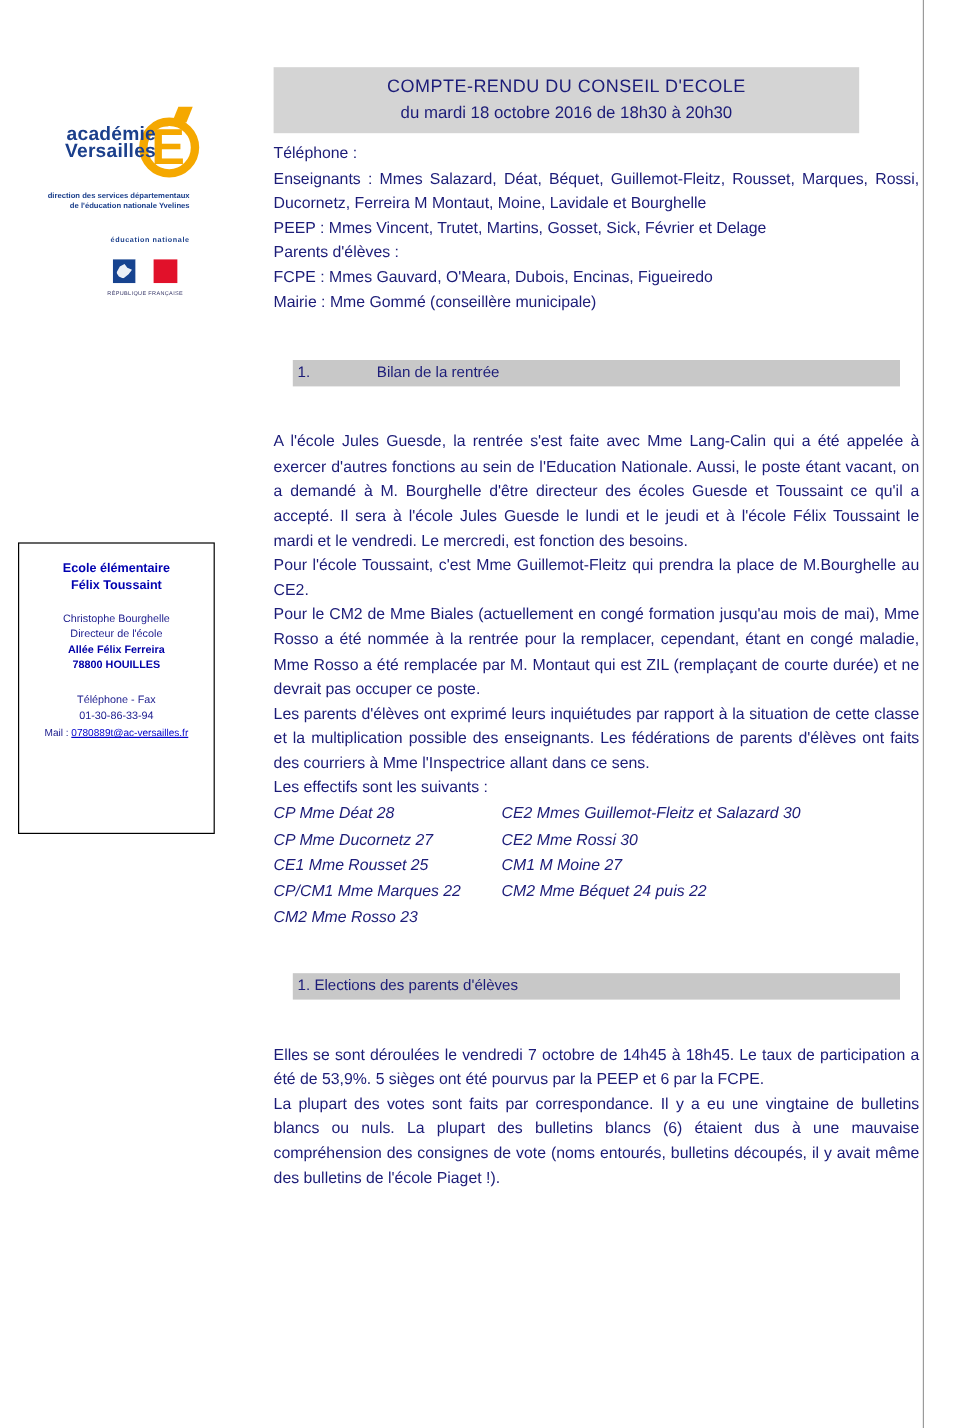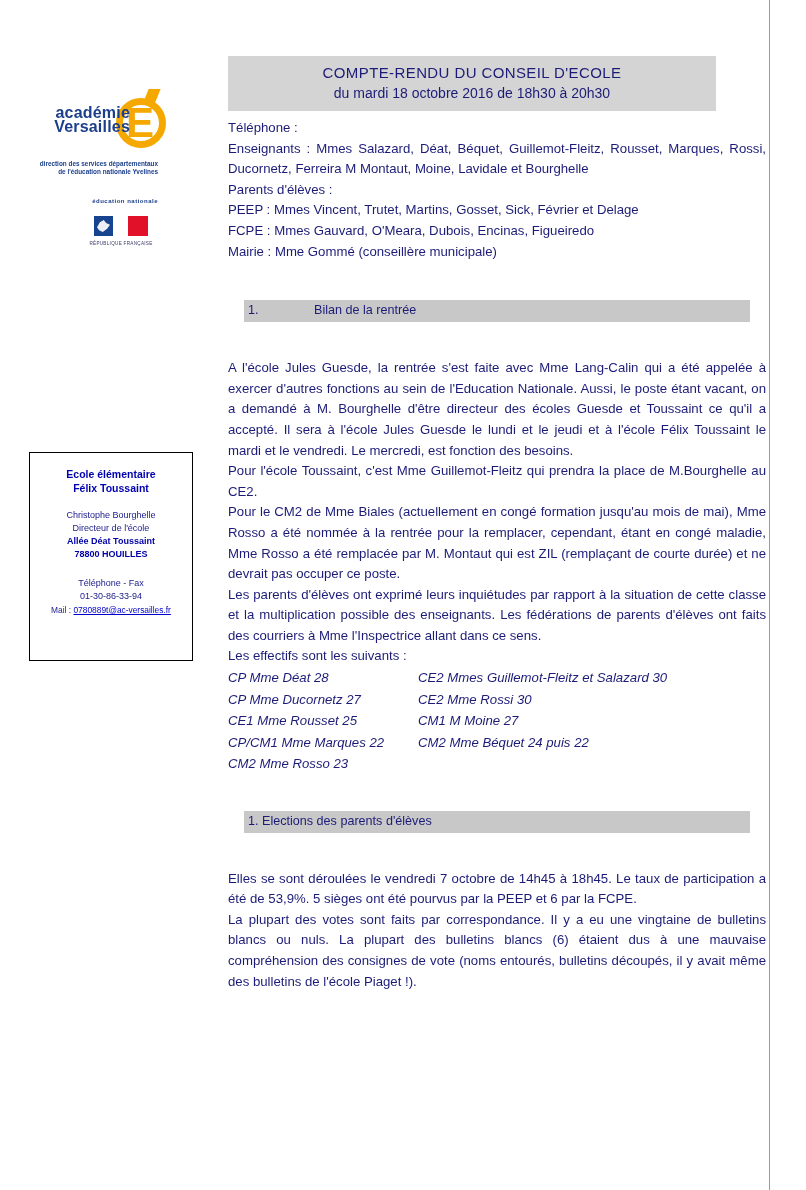--- a/index.html
+++ b/index.html
@@ -154,24 +154,24 @@
     font-size: 4.6px;
     line-height: 6px;
     color: #3a3a6a;
     letter-spacing: .3px;
     margin-top: 1px;
   }
 
   
   .school-box {
     position: absolute;
-    left: 29px;
+    left: 15px;
     top: 452px;
     width: 164px;
-    height: 209px;
+    height: 243px;
     border: 1px solid #000000;
     box-sizing: border-box;
     text-align: center;
     font-family: "Liberation Sans", sans-serif;
     color: #00009a;
     padding-top: 14px;
   }
   .school-box .sb-title {
     font-size: 10.5px;
     font-weight: 700;
@@ -306,43 +306,43 @@
       <div class="flag-caption">RÉPUBLIQUE FRANÇAISE</div>
     </div>
   </div>
 
   <div class="school-box">
     <div class="sb-title">Ecole  élémentaire</div>
     <div class="sb-title">Félix Toussaint</div>
     <div class="sb-gap-1"></div>
     <div class="sb-line">Christophe Bourghelle</div>
     <div class="sb-line">Directeur de l'école</div>
-    <div class="sb-line bold">Allée Déat Toussaint</div>
+    <div class="sb-line bold">Allée Félix Ferreira</div>
     <div class="sb-line bold">78800 HOUILLES</div>
     <div class="sb-gap-2"></div>
     <div class="sb-line">Téléphone - Fax</div>
     <div class="sb-line">01-30-86-33-94</div>
     <div class="sb-mail"><span>Mail :</span> <a href="#">0780889t@ac-versailles.fr</a></div>
   </div>
 
 </div>
 
 <div class="main-col">
 
   <div class="title-bar">
     <div class="t1">COMPTE-RENDU  DU CONSEIL D'ECOLE</div>
     <div class="t2">du mardi 18 octobre 2016 de 18h30 à 20h30</div>
   </div>
 
   <div class="doc-body">
 
     <p class="p-line">Téléphone :</p>
     <p class="p-just">Enseignants :  Mmes  Salazard,  Déat,  Béquet,  Guillemot-Fleitz,  Rousset, Marques,  Rossi,  Ducornetz,  Ferreira    M  Montaut,  Moine,  Lavidale  et Bourghelle</p>
+    <p class="p-line">PEEP : Mmes Vincent, Trutet, Martins, Gosset, Sick, Février et Delage</p>
     <p class="p-line">Parents d'élèves :</p>
-    <p class="p-line">PEEP : Mmes Vincent, Trutet, Martins, Gosset, Sick, Février et Delage</p>
     <p class="p-line">FCPE : Mmes Gauvard, O'Meara, Dubois, Encinas, Figueiredo</p>
     <p class="p-line">Mairie : Mme Gommé (conseillère municipale)</p>
 
     <div class="spacer-22"></div>
 
     <div class="section-bar">
       <span class="sec-num">1.</span><span>Bilan de la rentrée</span>
     </div>
 
     <div class="spacer-20"></div>

